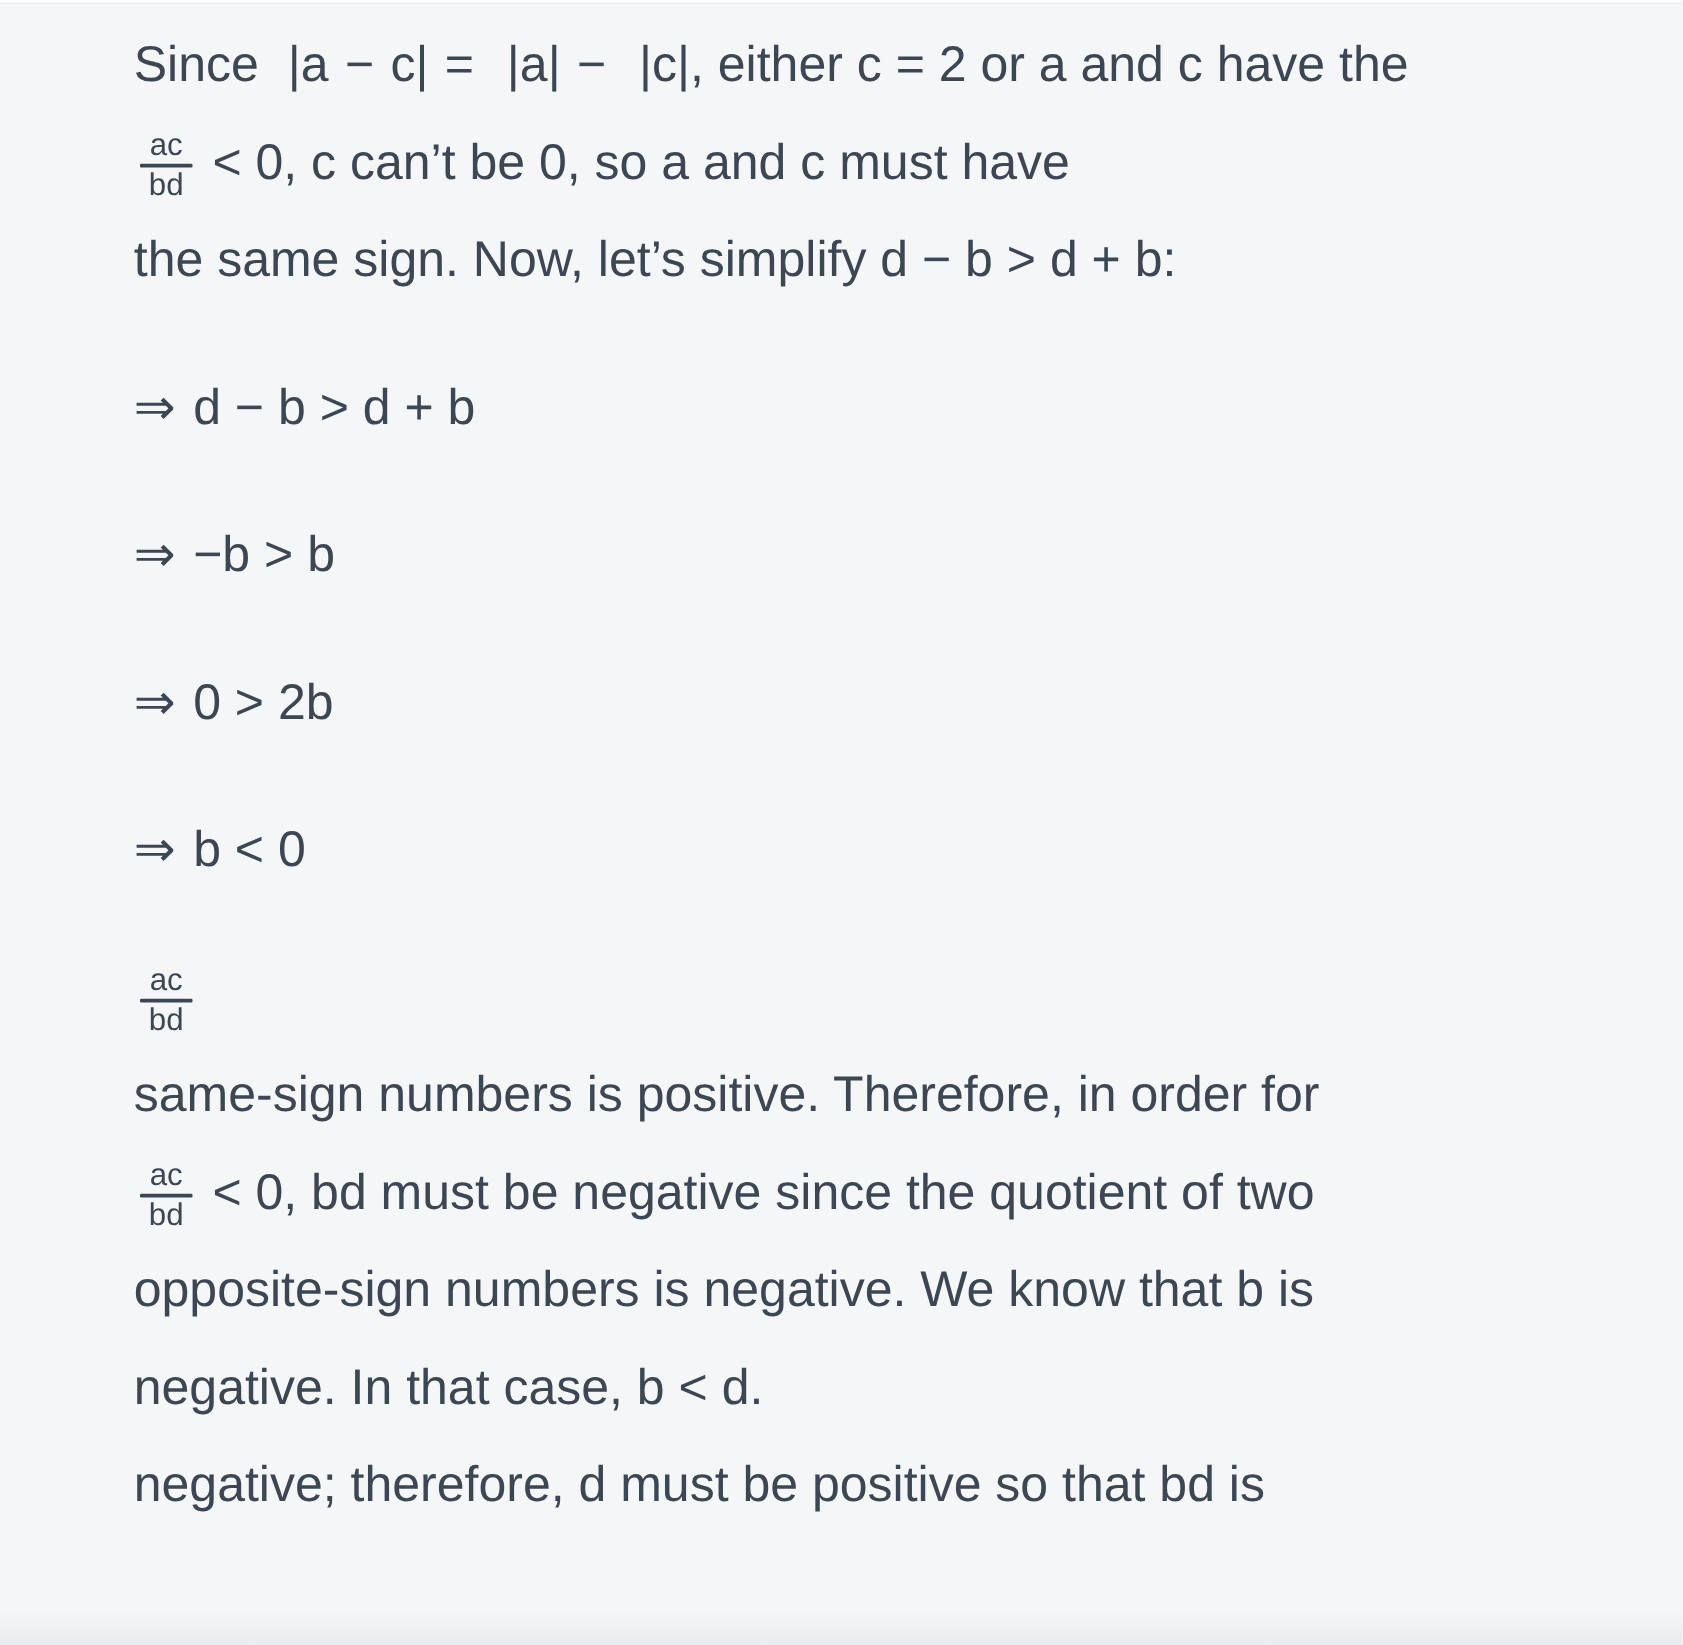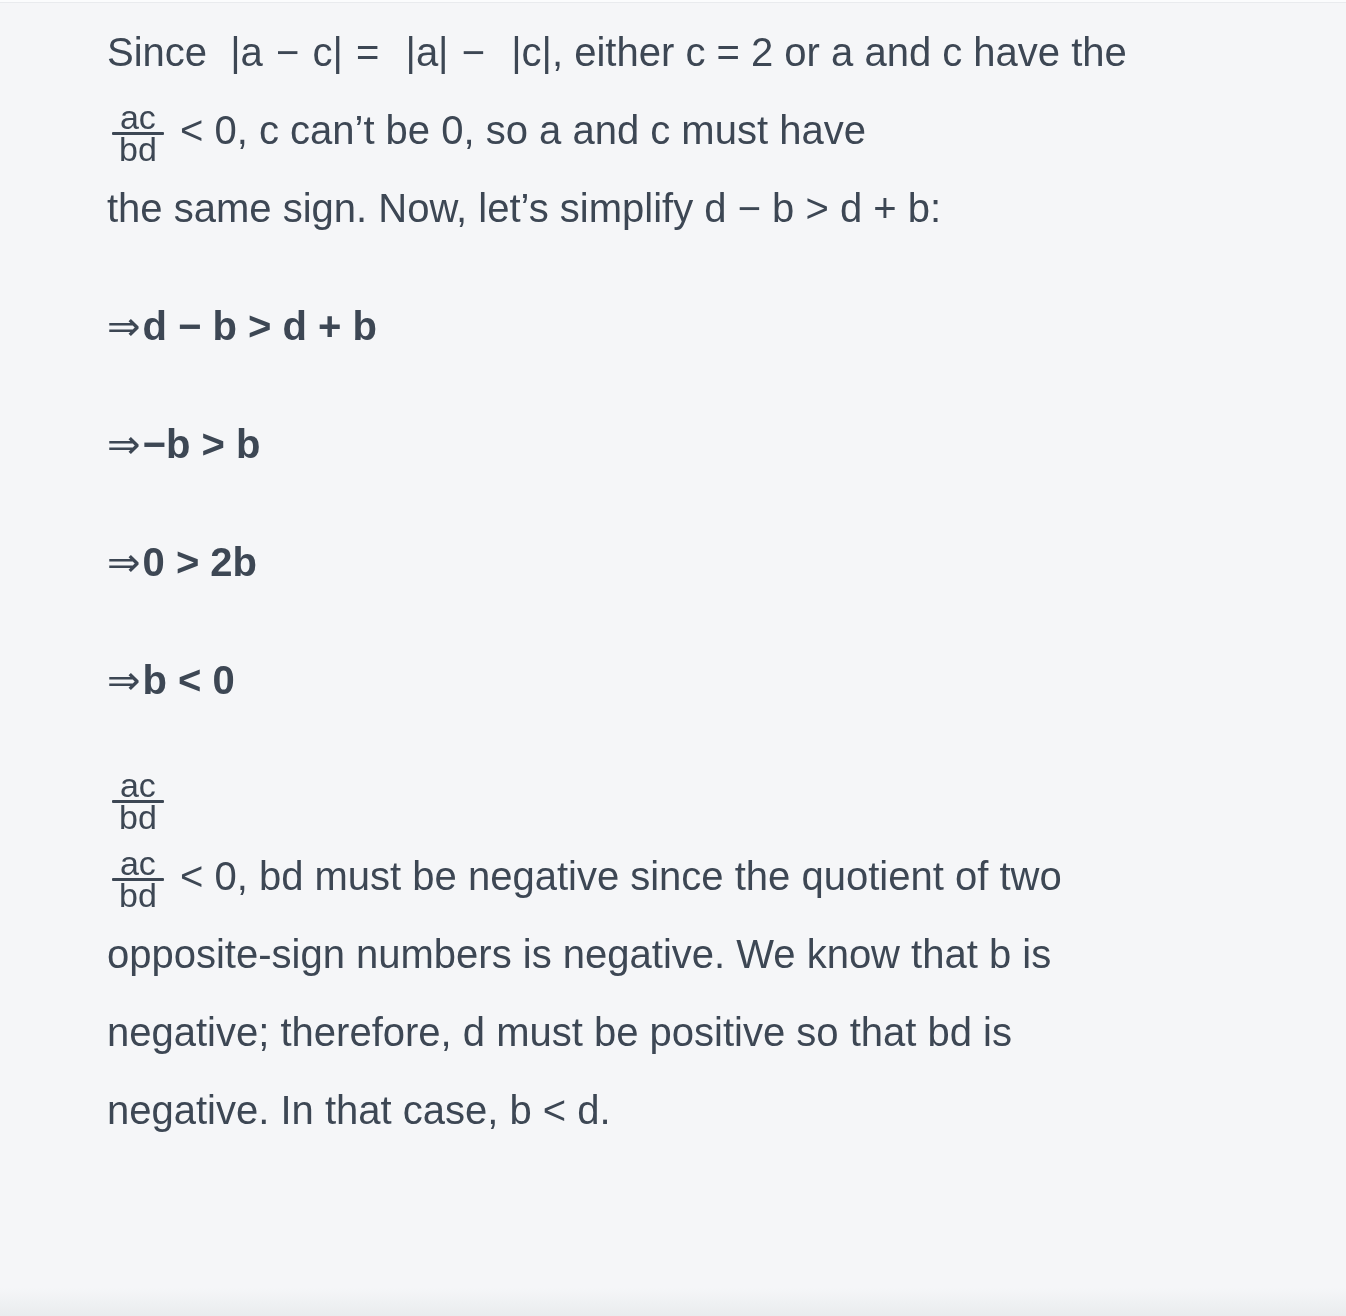--- a/index.html
+++ b/index.html
@@ -39,32 +39,32 @@
     padding: 13px 60px 0 107px;
   }
   .paragraph, .step { margin: 0 0 40px 0; }
   .line { white-space: nowrap; }
   .math { word-spacing: 2px; margin-left: 12px; }
   .frac {
     display: inline-flex;
     flex-direction: column;
     align-items: center;
     vertical-align: middle;
-    font-size: 34px;
+    font-size: 25px;
     line-height: 29px;
     margin: 0 5px;
   }
   .frac-num, .frac-den { padding: 0 7px; }
   .frac-bar {
     align-self: stretch;
     height: 3px;
     background: currentColor;
     border-radius: 1px;
   }
-  .step .expr { margin-left: 2px; font-weight: bold; }
+  .step .expr { margin-left: 14px; }
 </style>
 </head>
 <body>
 
 <div class="top-edge"></div>
 
 <main class="doc">
   <div id="content">
       <div class="paragraph">
         <div class="line"><span class="run">Since </span><span class="math">|a − c| =&nbsp; |a| −&nbsp; |c|</span><span class="run">, either c = 2 or a and c have the</span></div>
@@ -78,25 +78,26 @@
       <div class="step"><span class="arrow">⇒</span><span class="expr">d − b &gt; d + b</span></div>
       <div class="step"><span class="arrow">⇒</span><span class="expr">−b &gt; b</span></div>
       <div class="step"><span class="arrow">⇒</span><span class="expr">0 &gt; 2b</span></div>
       <div class="step"><span class="arrow">⇒</span><span class="expr">b &lt; 0</span></div>
       <div class="paragraph">
         <div class="line"><span class="frac">
             <span class="frac-num">ac</span>
             <span class="frac-bar"></span>
             <span class="frac-den">bd</span>
           </span></div>
+        <div class="line"><span class="run">same-sign numbers is positive. Therefore, in order for</span></div>
         <div class="line"><span class="frac">
             <span class="frac-num">ac</span>
             <span class="frac-bar"></span>
             <span class="frac-den">bd</span>
           </span><span class="run"> &lt; 0, bd must be negative since the quotient of two</span></div>
         <div class="line"><span class="run">opposite-sign numbers is negative. We know that b is</span></div>
+        <div class="line"><span class="run">negative. In that case, b &lt; d.</span></div>
         <div class="line"><span class="run">negative; therefore, d must be positive so that bd is</span></div>
-        <div class="line"><span class="run">negative. In that case, b &lt; d.</span></div>
       </div>
     </div>
 </main>
 
 <div class="bottom-fade"></div>
 
 </body></html>

